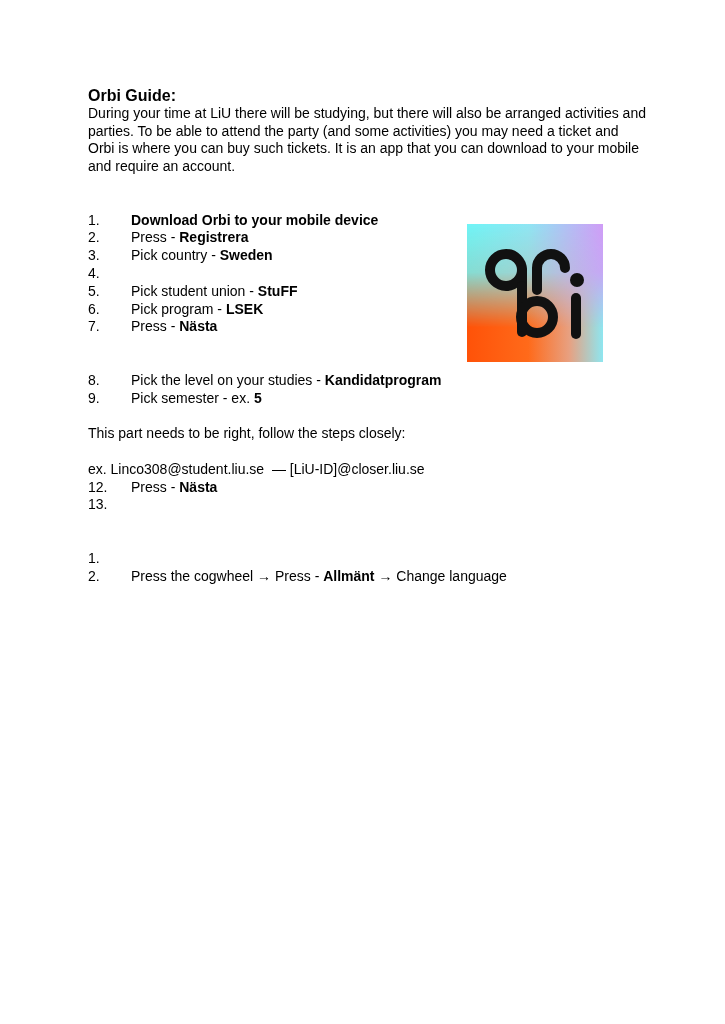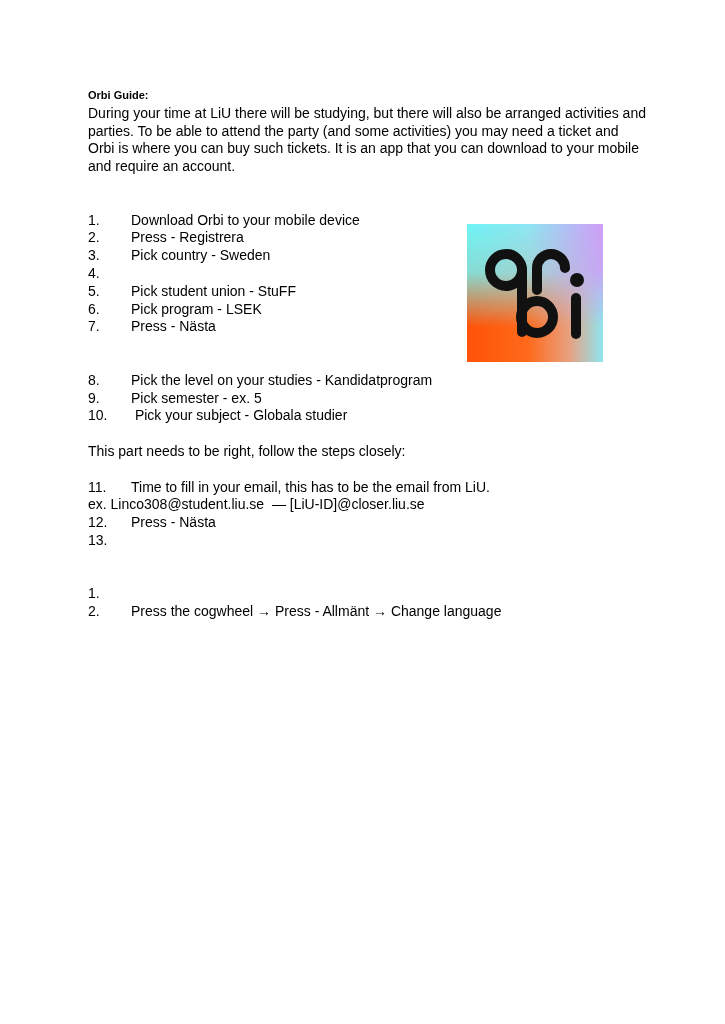--- a/index.html
+++ b/index.html
@@ -1,24 +1,24 @@
 <!DOCTYPE html>
 <html><head>
   <meta charset="utf-8">
   <style>
     html, body { margin: 0; padding: 0; background: #ffffff; }
     body { width: 725px; height: 1024px; position: relative; overflow: hidden;
       font-family: "Liberation Sans", sans-serif; font-size: 14px; color: #000; }
     .page { position: absolute; left: 88px; top: 87px; width: 560px; line-height: 17.8px; }
-    .title { font-weight: bold; font-size: 11px; }
+    .title { font-weight: bold; font-size: 16px; }
     p { margin: 0; }
     .gap { height: 17.8px; }
     .item { display: flex; white-space: nowrap; }
     .num { width: 43px; flex: none; }
-    .item-text b, .bold { font-weight: normal; }
+    .item-text b, .bold { font-weight: bold; }
     .logo { position: absolute; left: 467px; top: 224px; width: 136px; height: 138px; overflow: hidden; }
     .logo svg { display: block; }
   </style>
 </head>
 <body>
 
 <div class="page">
   <p class="title">Orbi Guide:</p>
   <p>During your time at LiU there will be studying, but there will also be arranged activities and parties. To be able to attend the party (and some activities) you may need a ticket and Orbi is where you can buy such tickets. It is an app that you can download to your mobile and require an account.</p>
   <div class="gap"></div>
@@ -58,34 +58,26 @@
   <div class="gap"></div>
   <div>
     <div class="item">
         <span class="num">8.</span>
         <span class="item-text"><span>Pick the level on your studies - </span><b>Kandidatprogram</b></span>
       </div>
     <div class="item">
         <span class="num">9.</span>
         <span class="item-text"><span>Pick semester - ex. </span><b>5</b></span>
       </div>
-    <div class="item">
-        <span class="num">10.</span>
-        <span class="item-text" style="white-space:pre"><span> Pick your subject - </span><b>Globala studier</b></span>
-      </div>
   </div>
   <div class="gap"></div>
 
   <p>This part needs to be right, follow the steps closely:</p>
   <div class="gap"></div>
   <div>
-    <div class="item">
-        <span class="num">11.</span>
-        <span class="item-text">Time to fill in your email, this has to be the email from LiU.</span>
-      </div>
     <p style="white-space:pre">ex. Linco308@student.liu.se  — [LiU-ID]@closer.liu.se</p>
     <div class="item">
         <span class="num">12.</span>
         <span class="item-text"><span>Press - </span><b>Nästa</b></span>
       </div>
     <div class="item">
         <span class="num">13.</span>
       </div>
   </div>
   <div class="gap"></div>

